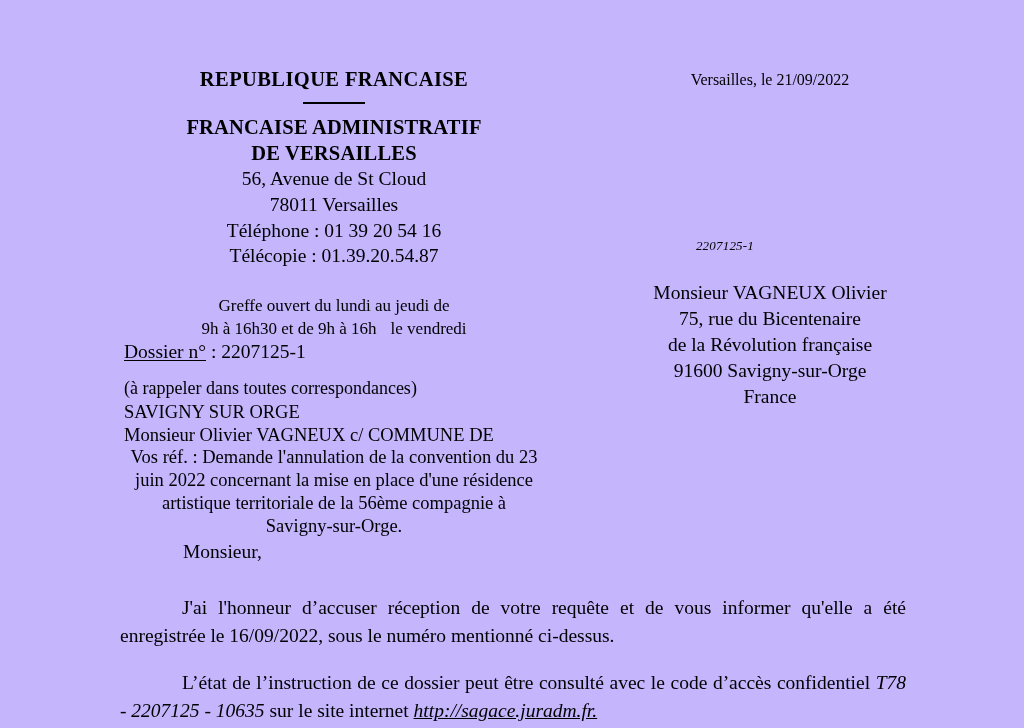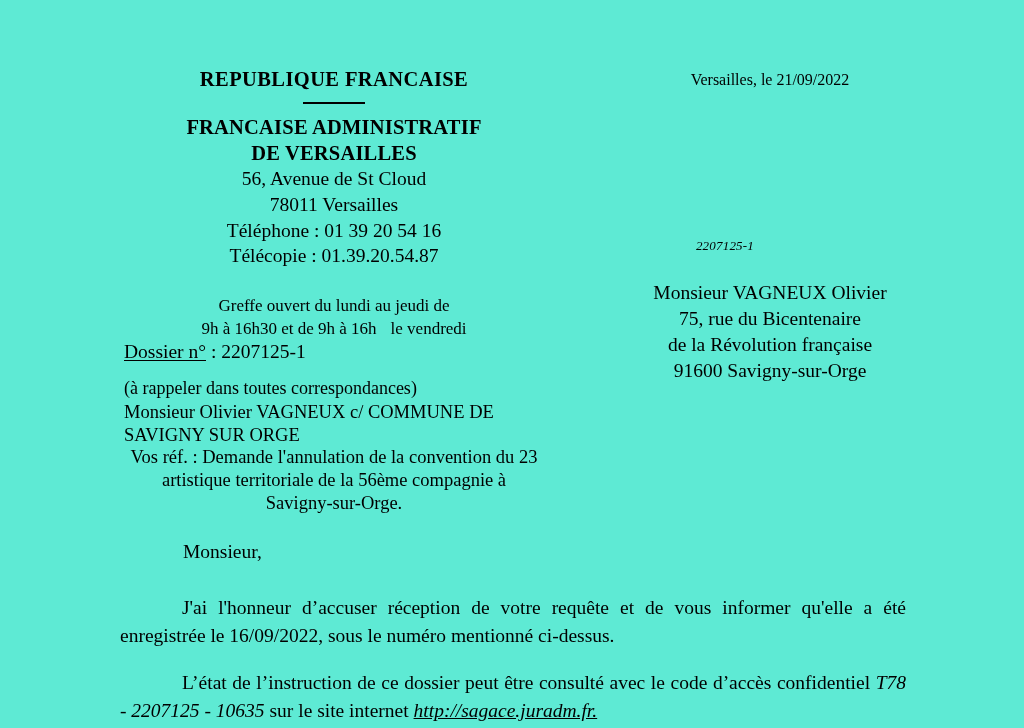--- a/index.html
+++ b/index.html
@@ -14,21 +14,21 @@
     font-family: "Liberation Serif", "DejaVu Serif", serif;
     color: #000000;
     position: relative;
     -webkit-font-smoothing: antialiased;
   }
 
   .page {
     position: relative;
     width: 1024px;
     height: 728px;
-    background: #5eead4;
+    background: #c4b5fd;
   }
 
   
   .letterhead {
     position: absolute;
     left: 124px;
     top: 68px;
     width: 420px;
     text-align: center;
   }
@@ -205,34 +205,36 @@
 
   <div class="date-line">Versailles, le 21/09/2022</div>
 
   <div class="ref-number">2207125-1</div>
 
   <div class="recipient">
     <div>Monsieur VAGNEUX Olivier</div>
     <div>75, rue du Bicentenaire</div>
     <div>de la Révolution française</div>
     <div>91600 Savigny-sur-Orge</div>
+    <div>France</div>
   </div>
 
   <div class="dossier">
     <div class="dossier-line"><span class="dossier-label">Dossier n°</span><span> : </span><span>2207125-1</span></div>
 
     <div class="dossier-note">(à rappeler dans toutes correspondances)</div>
 
     <div class="dossier-parties">
+      <div>SAVIGNY SUR ORGE</div>
       <div>Monsieur Olivier VAGNEUX c/ COMMUNE DE</div>
-      <div>SAVIGNY SUR ORGE</div>
     </div>
 
     <div class="dossier-refs">
       <div>Vos réf. : Demande l'annulation de la convention du 23</div>
+      <div>juin 2022 concernant la mise en place d'une résidence</div>
       <div>artistique territoriale de la 56ème compagnie à</div>
       <div>Savigny-sur-Orge.</div>
     </div>
 
   </div>
 
   <div class="salutation">Monsieur,</div>
 
   <div class="body-block">
     <p class="body-para"><span>J'ai l'honneur d’accuser réception de votre requête et de vous informer qu'elle a été enregistrée le </span><span>16/09/2022</span><span>, sous le numéro mentionné ci-dessus.</span></p>

